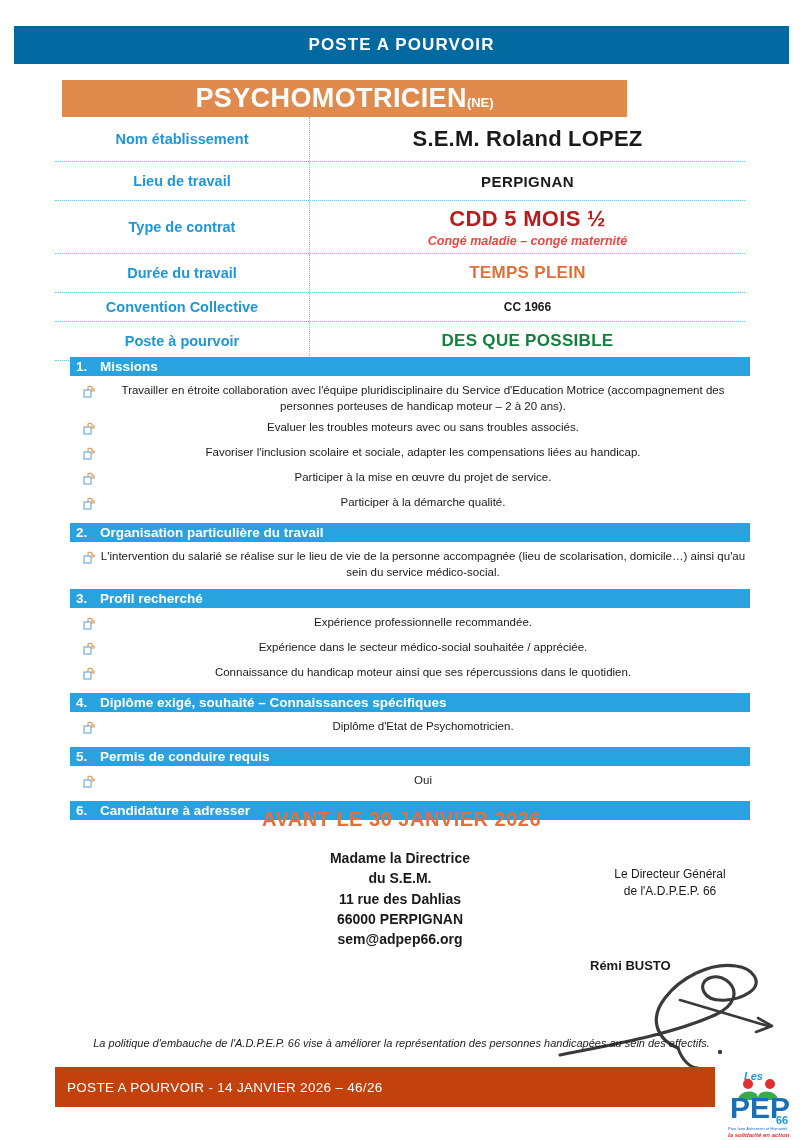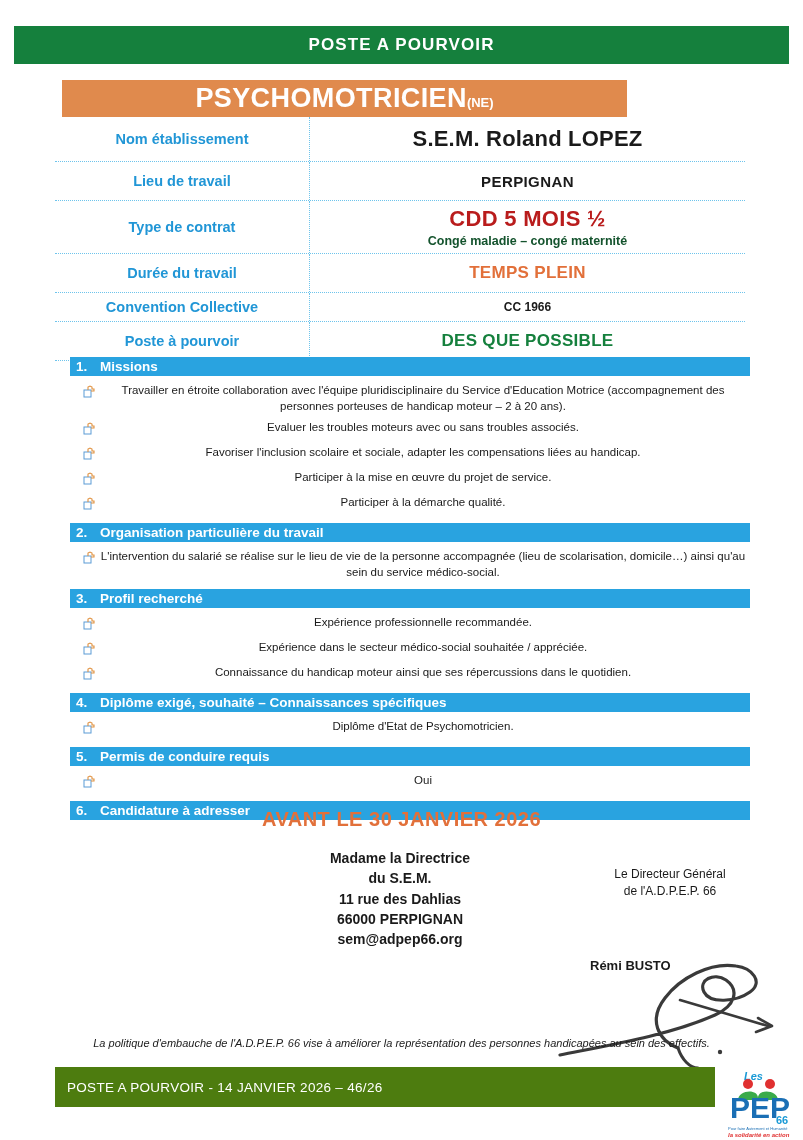--- a/index.html
+++ b/index.html
@@ -16,21 +16,21 @@
     overflow: hidden;
   }
 
   
   .top-banner {
     position: absolute;
     left: 14px;
     top: 26px;
     width: 775px;
     height: 38px;
-    background: #15803d;
+    background: #0369a1;
     display: flex;
     align-items: center;
     justify-content: center;
   }
   .top-banner-text {
     color: #ffffff;
     font-size: 17px;
     font-weight: bold;
     letter-spacing: 1.1px;
   }
@@ -96,21 +96,21 @@
     flex-direction: column;
     align-items: center;
     justify-content: center;
     padding: 4px 6px;
     box-sizing: border-box;
     text-align: center;
   }
   .v-estab { font-size: 22px; font-weight: bold; color: #1a1a1a; letter-spacing: 0.2px; }
   .v-city  { font-size: 15px; font-weight: bold; color: #1a1a1a; letter-spacing: 0.4px; }
   .v-contract-main { font-size: 22px; font-weight: bold; color: #b91c1c; letter-spacing: 0.3px; }
-  .v-contract-sub  { font-size: 12.5px; font-weight: bold; color: #14532d; margin-top: 2px; }
+  .v-contract-sub  { font-size: 12.5px; font-style: italic; font-weight: bold; color: #ef4444; margin-top: 2px; }
   .v-duration { font-size: 17px; font-weight: bold; color: #e2703a; letter-spacing: 0.3px; }
   .v-convention { font-size: 12px; font-weight: bold; color: #1a1a1a; }
   .v-available { font-size: 17px; font-weight: bold; color: #15803d; letter-spacing: 0.3px; }
 
   .row-h-tall { min-height: 44px; }
   .row-h-med  { min-height: 38px; }
   .row-h-xl   { min-height: 52px; }
   .row-h-sm   { min-height: 28px; }
 
   
@@ -220,21 +220,21 @@
     font-size: 11px;
     font-style: italic;
     color: #1a1a1a;
   }
   .footer-bar {
     position: absolute;
     left: 55px;
     top: 1067px;
     width: 660px;
     height: 40px;
-    background: #4d7c0f;
+    background: #c2410c;
     display: flex;
     align-items: center;
     padding-left: 12px;
     box-sizing: border-box;
   }
   .footer-text {
     color: #ffffff;
     font-size: 13.5px;
     letter-spacing: 0.3px;
   }

